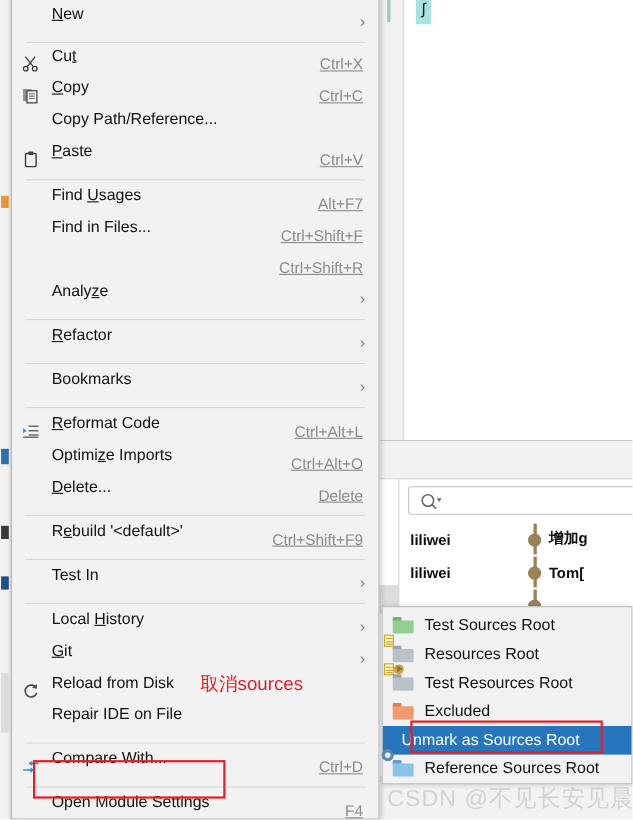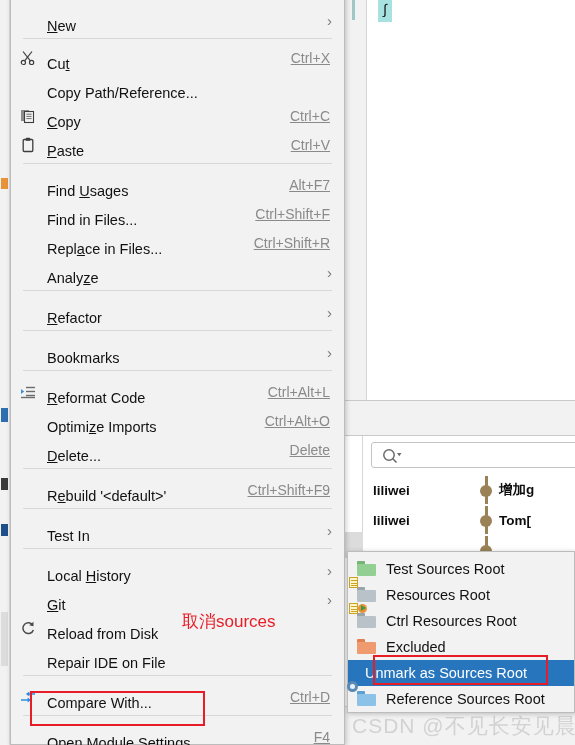--- a/index.html
+++ b/index.html
@@ -95,21 +95,21 @@
   .sliver-b4 { top: 524px; height: 12px; background: #1f4f8a; }
   .sliver-b5 { top: 612px; height: 54px; background: #dcdcdc; }
 
   
   .menu {
     position: absolute; left: 10px; top: -8px; width: 335px; height: 753px;
     background: #f2f2f2; border: 1px solid #bcbcbc;
     box-shadow: 1px 1px 5px rgba(0,0,0,0.22);
   }
   .mrow {
-    position: relative; height: 29px; display: flex; align-items: flex-end;
+    position: relative; height: 29px; display: flex; align-items: flex-start;
     font-size: 14.5px; color: #111111; cursor: default;
   }
   .micon {
     position: absolute; left: 8px; top: 50%; transform: translateY(-50%);
     width: 18px; height: 18px; display: flex; align-items: center; justify-content: center;
   }
   .mlabel { margin-left: 36px; white-space: nowrap; }
   .mlabel u { text-decoration: underline; text-underline-offset: 1px; }
   .mshortcut {
     position: absolute; right: 14px; top: 50%; transform: translateY(-50%);
@@ -249,38 +249,38 @@
           <circle cx="11.6" cy="12.4" r="2.1" fill="none" stroke="#3d3d3d" stroke-width="1.2"></circle>
           <line x1="4.6" y1="10.8" x2="12" y2="1.5" stroke="#3d3d3d" stroke-width="1.2"></line>
           <line x1="10.4" y1="10.8" x2="3" y2="1.5" stroke="#3d3d3d" stroke-width="1.2"></line>
         </svg>
       </span>
       <span class="mlabel">Cu<u>t</u></span>
       <span class="mshortcut">Ctrl+X</span>
     </div>
 
     <div class="mrow">
-      <span class="mlabel">Copy Path/Reference...</span>
-    </div>
-
-    <div class="mrow">
       <span class="micon">
         <svg width="16" height="16" viewBox="0 0 16 16">
           <rect x="1" y="2" width="8" height="11" fill="#8d8d8d"></rect>
           <rect x="4.5" y="3.5" width="9" height="11" fill="#f2f2f2" stroke="#3d3d3d" stroke-width="1.1"></rect>
           <line x1="6.4" y1="6.2" x2="11.6" y2="6.2" stroke="#6b6b6b" stroke-width="1"></line>
           <line x1="6.4" y1="8.4" x2="11.6" y2="8.4" stroke="#6b6b6b" stroke-width="1"></line>
           <line x1="6.4" y1="10.6" x2="11.6" y2="10.6" stroke="#6b6b6b" stroke-width="1"></line>
         </svg>
       </span>
       <span class="mlabel"><u>C</u>opy</span>
       <span class="mshortcut">Ctrl+C</span>
     </div>
 
     <div class="mrow">
+      <span class="mlabel">Copy Path/Reference...</span>
+    </div>
+
+    <div class="mrow">
       <span class="micon">
         <svg width="16" height="16" viewBox="0 0 16 16">
           <rect x="3.2" y="2.5" width="9.6" height="12" rx="1" fill="none" stroke="#3d3d3d" stroke-width="1.3"></rect>
           <rect x="5.8" y="0.8" width="4.4" height="3" rx="0.6" fill="#3d3d3d"></rect>
         </svg>
       </span>
       <span class="mlabel"><u>P</u>aste</span>
       <span class="mshortcut">Ctrl+V</span>
     </div>
     <div class="msep"></div>
@@ -289,21 +289,20 @@
       <span class="mlabel">Find <u>U</u>sages</span>
       <span class="mshortcut">Alt+F7</span>
     </div>
 
     <div class="mrow">
       <span class="mlabel">Find in Files...</span>
       <span class="mshortcut">Ctrl+Shift+F</span>
     </div>
 
     <div class="mrow">
-      <span class="mlabel">Repl<u>a</u>ce in Files...</span>
       <span class="mshortcut">Ctrl+Shift+R</span>
     </div>
 
     <div class="mrow">
       <span class="mlabel">Analy<u>z</u>e</span>
       <span class="marrow">›</span>
     </div>
     <div class="msep"></div>
 
     <div class="mrow" style="margin-top:6px;">
@@ -435,21 +434,21 @@
           <span class="body" style="background:#b9c2c8;"></span>
           <span style="position:absolute;left:1px;bottom:0;width:9px;height:9px;border-radius:50%;background:#e8923a;"></span>
           <span style="position:absolute;left:3.5px;bottom:2px;width:0;height:0;border-left:5px solid #3d9a3d;border-top:3px solid transparent;border-bottom:3px solid transparent;"></span>
           <span class="lines">
               <i style="top:2px"></i>
               <i style="top:4.5px"></i>
               <i style="top:7px"></i>
             </span>
         </span>
       </span>
-      <span class="slabel">Ctrl Resources Root</span>
+      <span class="slabel">Test Resources Root</span>
     </div>
 
     <div class="srow">
       <span class="sicon">
         <span class="folder">
           <span class="tab" style="background:#df7f52;"></span>
           <span class="body" style="background:#ef9a6f;"></span>
         </span>
       </span>
       <span class="slabel">Excluded</span>

